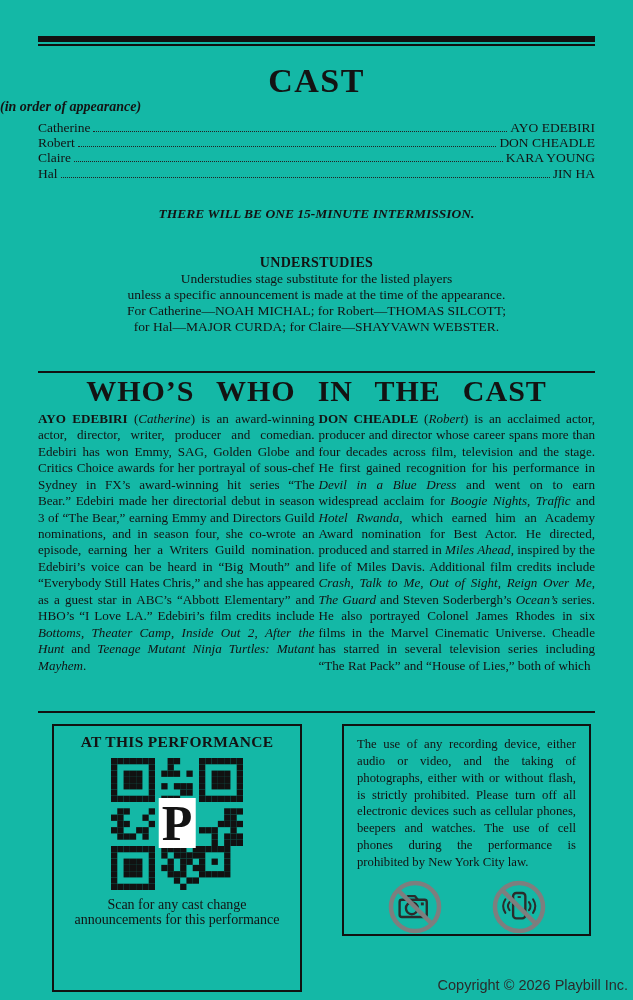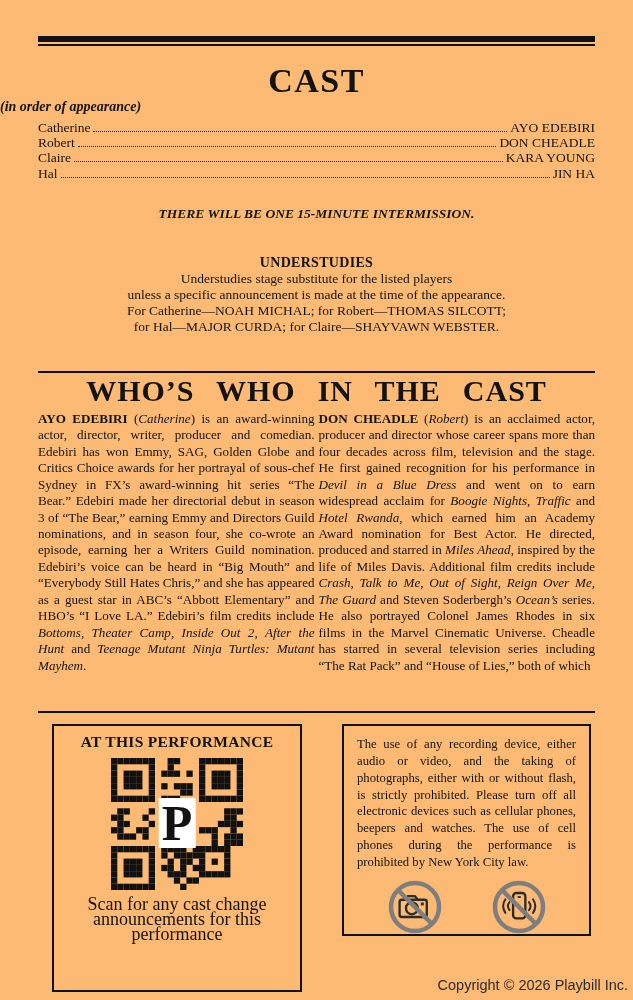--- a/index.html
+++ b/index.html
@@ -1,20 +1,20 @@
 <!DOCTYPE html>
 <html><head>
 <meta charset="utf-8">
 <style>
   * { margin:0; padding:0; box-sizing:border-box; }
   html,body { background:#ffffff; }
   .page {
     position:relative;
     width:633px; height:1000px;
-    background:#fdba74;
+    background:#14b8a6;
     color:#131313;
     font-family:"Liberation Serif", serif;
     overflow:hidden;
   }
   
   .top-rules { padding:36px 38px 0; }
   .rule-thick { height:6px; background:#111; }
   .rule-thin  { height:2px; background:#111; margin-top:2px; }
 
   
@@ -76,21 +76,21 @@
   .perf-title { font-size:15.5px; font-weight:bold; letter-spacing:0.3px; }
   .qr-wrap { position:relative; width:132px; height:132px; margin:7px auto 0; }
   .qr-wrap svg { width:132px; height:132px; fill:#111; }
   .qr-letter {
     position:absolute; left:50%; top:50%;
     transform:translate(-50%,-52%);
     background:#fff;
     font-size:50px; font-weight:bold;
     line-height:1.0; padding:0 3px;
   }
-  .perf-caption { font-size:18px; line-height:15px; margin-top:7px; }
+  .perf-caption { font-size:14px; line-height:15px; margin-top:7px; }
 
   .notice-box {
     width:249px; height:212px;
     border:2.5px solid #111;
     padding:10px 13px 0;
     margin-left:28px;
   }
   .notice-text { font-size:12.7px; line-height:16.9px; text-align:justify; }
   .notice-icons { display:flex; justify-content:center; gap:46px; margin-top:7px; }
   .notice-icons svg { width:58px; height:58px; }

